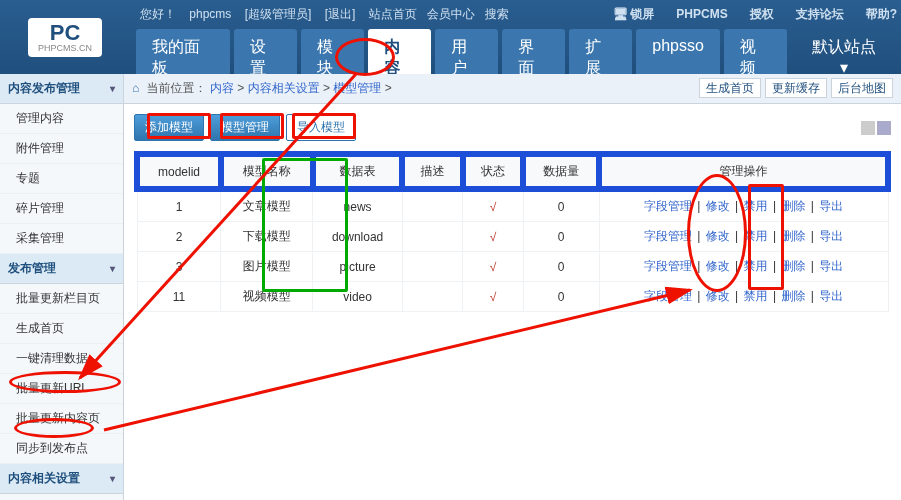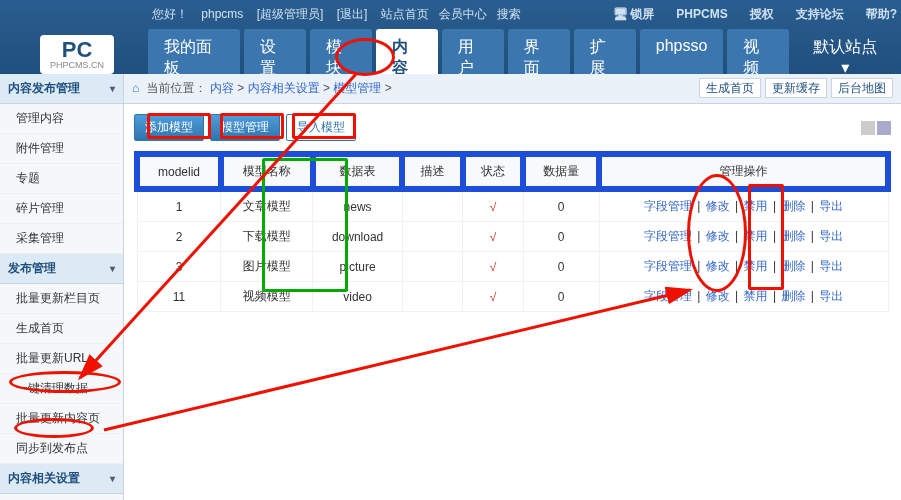--- a/index.html
+++ b/index.html
@@ -1,20 +1,20 @@
 <!DOCTYPE html>
 <html><head>
 <meta charset="utf-8">
 <style>
   * { box-sizing: border-box; margin: 0; padding: 0; }
   body { font-family: "Microsoft YaHei", Arial, sans-serif; font-size: 12px; background: #fff; width: 901px; height: 500px; overflow: hidden; position: relative; }
   a { text-decoration: none; cursor: pointer; }
 
   .header { background: linear-gradient(#2a5e90, #1f4f7d); height: 74px; display: flex; }
-  .logo-box { width: 130px; display: flex; align-items: flex-end; justify-content: center; margin-left: 12px; }
+  .logo-box { width: 130px; display: flex; align-items: center; justify-content: center; }
   .logo { background: #fff; color: #1f4f7d; font-weight: bold; font-size: 22px; padding: 4px 10px; border-radius: 4px; text-align:center; line-height: 1; }
   .logo small { display: block; font-size: 9px; font-weight: normal; color: #888; }
   .header-right { flex: 1; display: flex; flex-direction: column; }
   .topbar { display: flex; justify-content: space-between; align-items: center; padding: 6px 4px 0 10px; color: #cfe0f0; }
   .topbar a, .topbar span { color: #cfe0f0; margin-right: 10px; }
   .toplinks-right a { margin-left: 22px; margin-right: 0; font-weight: bold; }
   .mainnav { display: flex; padding: 6px 0 0 6px; }
   .mainnav .tab { background: #3b77ae; color: #fff; padding: 8px 16px; margin-right: 4px; border-top-left-radius: 3px; border-top-right-radius: 3px; font-size: 16px; border-bottom: 3px solid #3b77ae; }
   .mainnav .tab.active { background: #fff; color: #1f4f7d; font-weight: bold; border-bottom: 3px solid #fff; }
   .mainnav .tab.site { background: transparent; color:#fff;text-align:center; }
@@ -97,22 +97,22 @@
       <div class="side-item">附件管理</div>
       <div class="side-item">专题</div>
       <div class="side-item">碎片管理</div>
       <div class="side-item">采集管理</div>
       <div class="side-group-title">
         <span>发布管理</span>
         <span class="arrow">▾</span>
       </div>
       <div class="side-item">批量更新栏目页</div>
       <div class="side-item">生成首页</div>
+      <div class="side-item">一键清理数据</div>
       <div class="side-item">批量更新URL</div>
-      <div class="side-item">一键清理数据</div>
       <div class="side-item">批量更新内容页</div>
       <div class="side-item">同步到发布点</div>
       <div class="side-group-title">
         <span>内容相关设置</span>
         <span class="arrow">▾</span>
       </div>
       <div class="side-item">管理栏目</div>
     </div>
   <div class="main">
     <div class="crumbbar">

